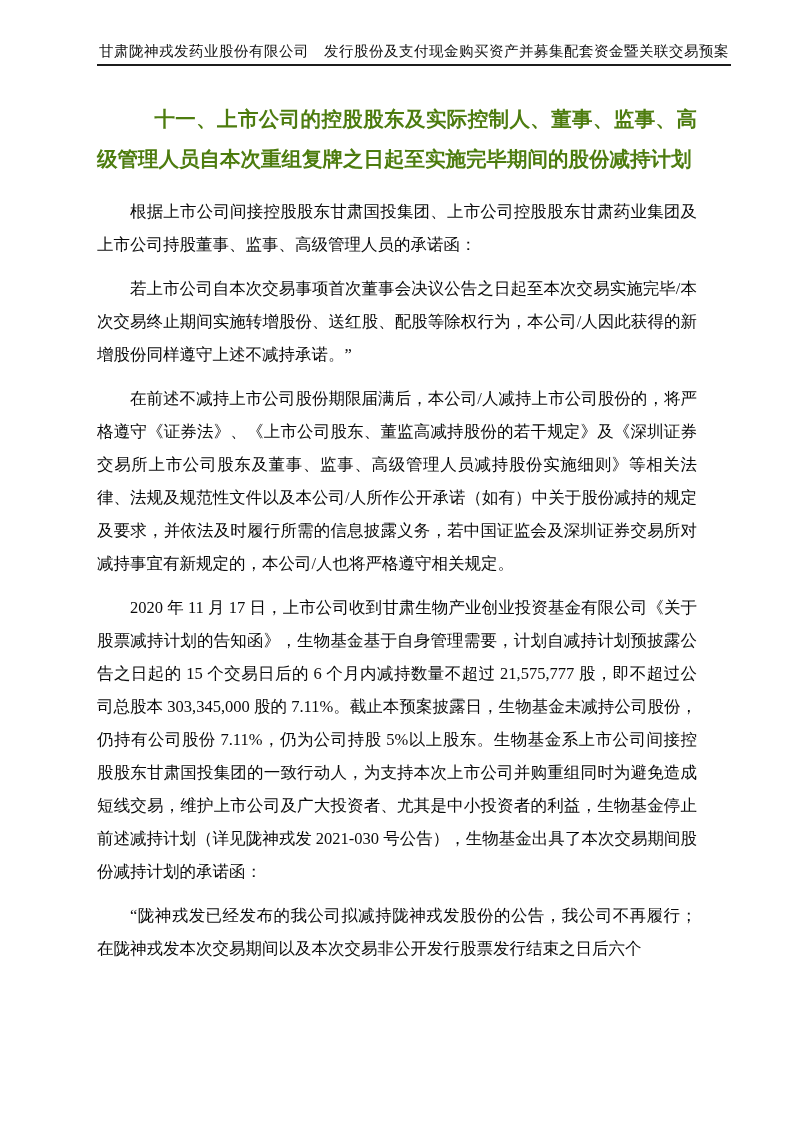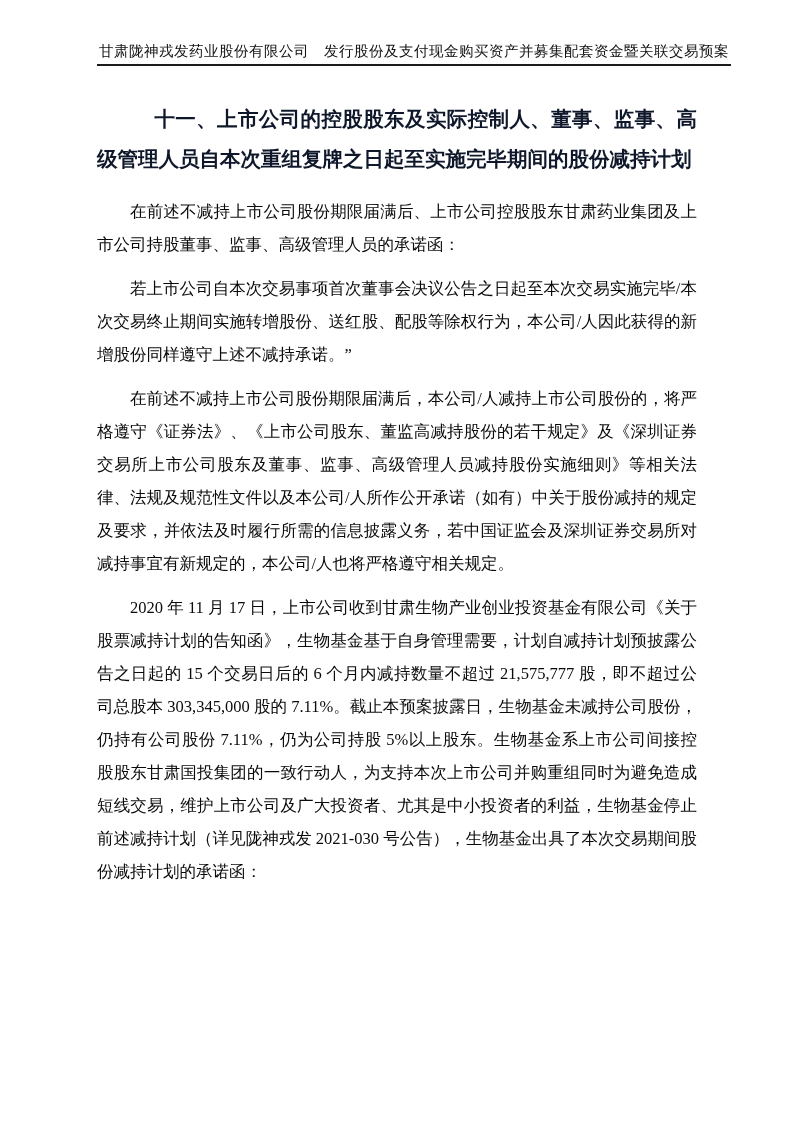--- a/index.html
+++ b/index.html
@@ -33,21 +33,21 @@
     letter-spacing: 0.5px;
     white-space: nowrap;
   }
   .section-heading {
     font-size: 20.5px;
     font-weight: bold;
     line-height: 40px;
     text-align: justify;
     text-indent: 2.8em;
     margin: 33px 0 16px 0;
-    color: #0f172a;
+    color: #4d7c0f;
   }
   .doc-paragraph {
     font-size: 16.5px;
     line-height: 33px;
     text-align: justify;
     text-indent: 2em;
     margin: 0 0 11px 0;
     color: #0a0a0a;
     word-break: break-all;
   }
@@ -56,23 +56,24 @@
 <body>
 
 <div class="page">
 
   <div class="running-header">
     <span class="header-text">甘肃陇神戎发药业股份有限公司　发行股份及支付现金购买资产并募集配套资金暨关联交易预案</span>
   </div>
 
   <h1 class="section-heading">十一、上市公司的控股股东及实际控制人、董事、监事、高级管理人员自本次重组复牌之日起至实施完毕期间的股份减持计划</h1>
 
-  <p class="doc-paragraph">在前述不减持上市公司股份期限届满后、上市公司控股股东甘肃药业集团及上市公司持股董事、监事、高级管理人员的承诺函：</p>
+  <p class="doc-paragraph">根据上市公司间接控股股东甘肃国投集团、上市公司控股股东甘肃药业集团及上市公司持股董事、监事、高级管理人员的承诺函：</p>
 
 
   <p class="doc-paragraph">若上市公司自本次交易事项首次董事会决议公告之日起至本次交易实施完毕/本次交易终止期间实施转增股份、送红股、配股等除权行为，本公司/人因此获得的新增股份同样遵守上述不减持承诺。”</p>
 
   <p class="doc-paragraph">在前述不减持上市公司股份期限届满后，本公司/人减持上市公司股份的，将严格遵守《证券法》、《上市公司股东、董监高减持股份的若干规定》及《深圳证券交易所上市公司股东及董事、监事、高级管理人员减持股份实施细则》等相关法律、法规及规范性文件以及本公司/人所作公开承诺（如有）中关于股份减持的规定及要求，并依法及时履行所需的信息披露义务，若中国证监会及深圳证券交易所对减持事宜有新规定的，本公司/人也将严格遵守相关规定。</p>
 
   <p class="doc-paragraph">2020 年 11 月 17 日，上市公司收到甘肃生物产业创业投资基金有限公司《关于股票减持计划的告知函》，生物基金基于自身管理需要，计划自减持计划预披露公告之日起的 15 个交易日后的 6 个月内减持数量不超过 21,575,777 股，即不超过公司总股本 303,345,000 股的 7.11%。截止本预案披露日，生物基金未减持公司股份，仍持有公司股份 7.11%，仍为公司持股 5%以上股东。生物基金系上市公司间接控股股东甘肃国投集团的一致行动人，为支持本次上市公司并购重组同时为避免造成短线交易，维护上市公司及广大投资者、尤其是中小投资者的利益，生物基金停止前述减持计划（详见陇神戎发 2021-030 号公告），生物基金出具了本次交易期间股份减持计划的承诺函：</p>
 
+  <p class="doc-paragraph">“陇神戎发已经发布的我公司拟减持陇神戎发股份的公告，我公司不再履行；在陇神戎发本次交易期间以及本次交易非公开发行股票发行结束之日后六个</p>
 
 </div>
 
 </body></html>

